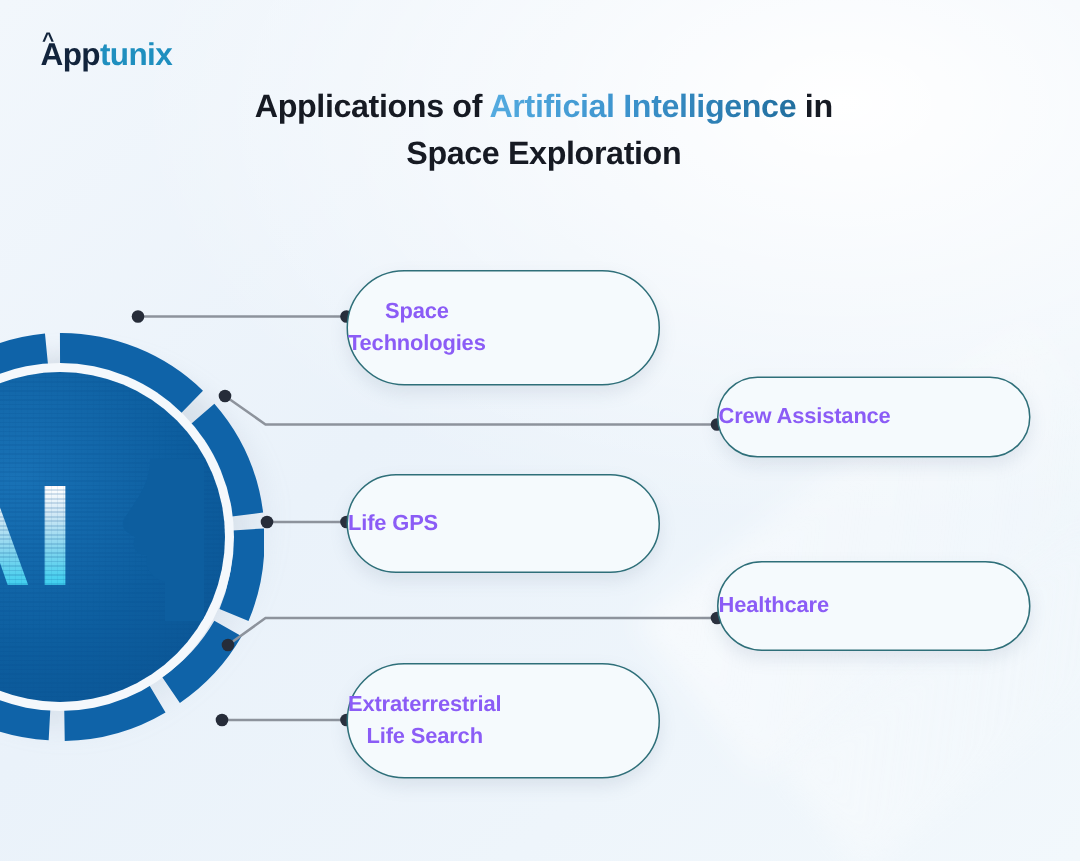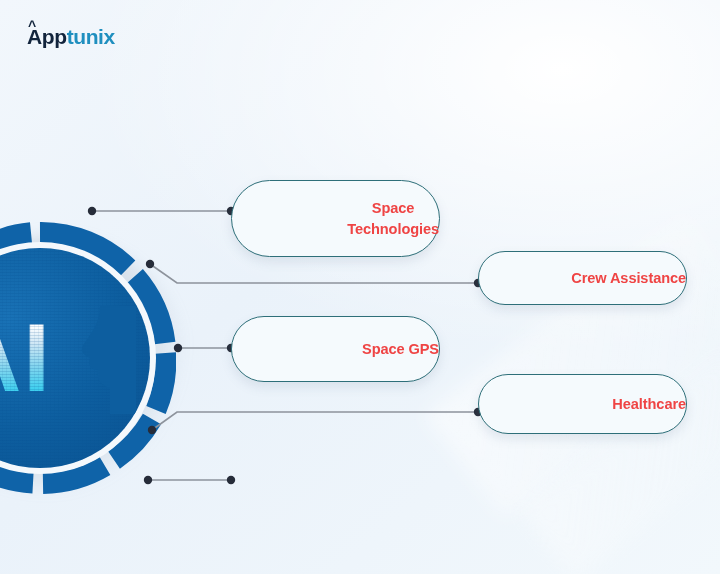--- a/index.html
+++ b/index.html
@@ -171,23 +171,23 @@
 
   
   .pill {
     position: absolute;
     box-sizing: border-box;
     border: 1.6px solid #2e6f79;
     border-radius: 999px;
     background: #f5fafd;
     display: flex;
     align-items: center;
-    justify-content: flex-end;
+    justify-content: flex-start;
     text-align: center;
-    color: #ef4444;
+    color: #8b5cf6;
     font-size: 14.6px;
     font-weight: 600;
     line-height: 1.42;
     letter-spacing: -0.1px;
     box-shadow: 0 5px 11px rgba(110,130,155,0.16);
   }
   .pill span { display: block; }
 
   #pill-space-technologies { left: 231px; top: 180px; width: 209px; height: 77px; }
   #pill-crew-assistance     { left: 478px; top: 251px; width: 209px; height: 54px; }
@@ -200,20 +200,24 @@
 
 <div id="canvas">
 
   <div class="bg-streak s1"></div>
   <div class="bg-streak s2"></div>
 
   <div class="logo">
     <span class="hat">^</span><span class="app">App</span><span class="tunix">tunix</span>
   </div>
 
+  <div class="title">
+    <span>Applications of </span><span class="ai-grad">Artificial Intelligence</span><span> in</span><br>
+    <span>Space Exploration</span>
+  </div>
 
   <div class="emblem-wrap">
     <div class="emblem-shadow"></div>
 
     <svg class="ring" viewBox="0 0 272 272">
       <g fill="none" stroke="#0f63a8" stroke-width="21">
         <path d="M 136 10.5 A 125.5 125.5 0 0 1 224 46"></path>
         <path d="M 231 54 A 125.5 125.5 0 0 1 261 121"></path>
         <path d="M 261.5 131 A 125.5 125.5 0 0 1 252 188"></path>
         <path d="M 248 197 A 125.5 125.5 0 0 1 210 238"></path>
@@ -273,24 +277,30 @@
   </div>
 
   <div class="pill" id="pill-crew-assistance">
     <div>
       <span>Crew Assistance</span>
     </div>
   </div>
 
   <div class="pill" id="pill-space-gps">
     <div>
-      <span>Space GPS</span>
+      <span>Life GPS</span>
     </div>
   </div>
 
   <div class="pill" id="pill-healthcare">
     <div>
       <span>Healthcare</span>
     </div>
   </div>
 
+  <div class="pill" id="pill-extraterrestrial">
+    <div>
+      <span>Extraterrestrial</span>
+      <span>Life Search</span>
+    </div>
+  </div>
 
 </div>
 
 </body></html>

